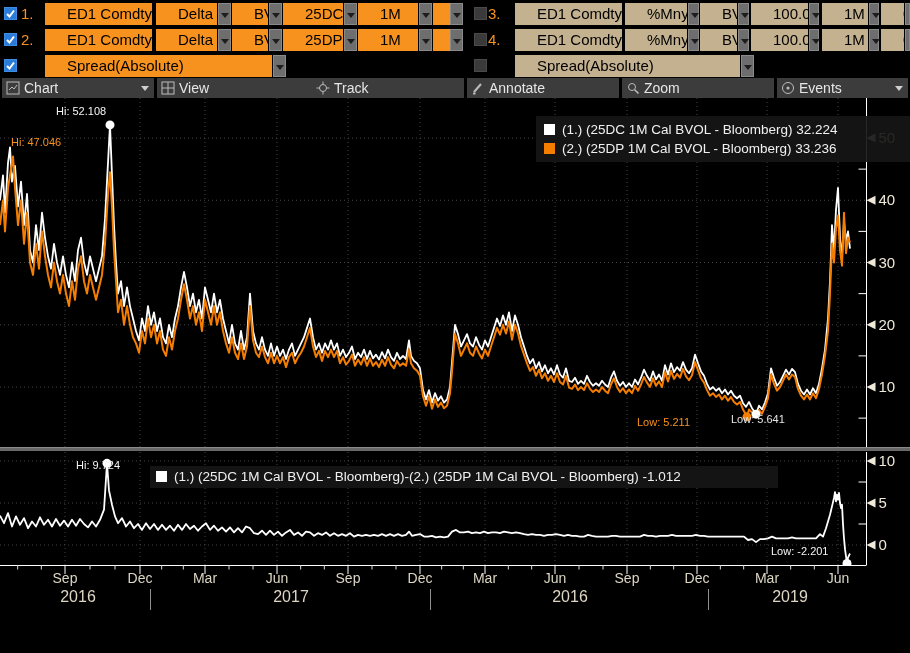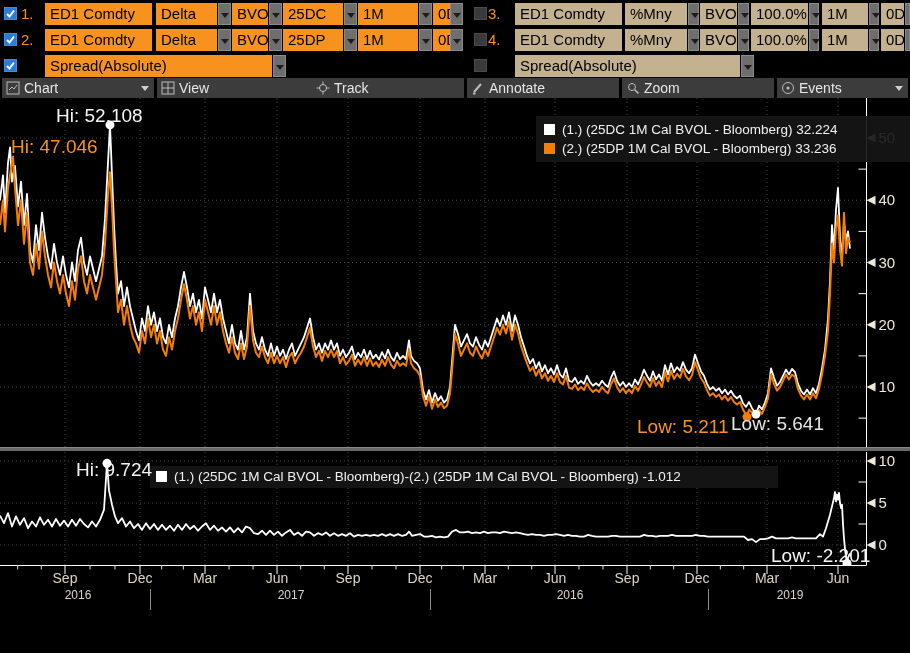--- a/index.html
+++ b/index.html
@@ -5,40 +5,40 @@
   html,body{margin:0;padding:0;background:#000;}
   #screen{position:relative;width:910px;height:653px;background:#000;overflow:hidden;
     font-family:"Liberation Sans",sans-serif;-webkit-font-smoothing:antialiased;}
   
   .trow{position:absolute;height:22px;}
   .cb{position:absolute;width:13px;height:13px;top:4px;border:1px solid #555;box-sizing:border-box;}
   .cb.on{background:#2b7cd9;border-color:#3d8de2;}
   .cb.off{background:#3a3a3a;border-color:#4a4a4a;}
   .rownum{position:absolute;color:#f8921f;font-size:15px;line-height:22px;}
   .fld{position:absolute;height:22px;line-height:22px;font-size:15px;color:#000;
-       padding-left:5px;box-sizing:border-box;white-space:nowrap;overflow:hidden;}
+       padding-left:22px;box-sizing:border-box;white-space:nowrap;overflow:hidden;}
   .fld.orange{background:#f8921f;}
   .fld.tan{background:#c3b190;}
   .dbtn{position:absolute;height:22px;width:13px;background:#6e6e6e;border:1px solid #8a8a8a;box-sizing:border-box;}
   .dbtn .tri{position:absolute;left:2px;top:9px;width:0;height:0;
        border-left:4px solid transparent;border-right:4px solid transparent;border-top:5px solid #1d1d1d;}
   
   .mitem{position:absolute;top:78px;height:20px;background:#3c3c3c;color:#e6e6e6;
        font-size:14px;line-height:20px;}
   .mitem .mlabel{position:absolute;left:22px;top:0;}
   .micon{position:absolute;left:4px;top:3px;width:14px;height:14px;}
   .mitem .tri-down{position:absolute;right:5px;top:8px;width:0;height:0;
        border-left:4px solid transparent;border-right:4px solid transparent;border-top:5px solid #cfcfcf;}
   
   svg{position:absolute;left:0;display:block;}
   .ytick{position:absolute;color:#efe9d9;font-size:15px;line-height:18px;}
   .xmonth{position:absolute;top:570px;width:40px;text-align:center;color:#ddd6c4;font-size:14px;}
-  .xyear{position:absolute;top:588px;width:48px;text-align:center;color:#ddd6c4;font-size:12px;}
+  .xyear{position:absolute;top:588px;width:48px;text-align:center;color:#ddd6c4;font-size:16px;}
   .yearsep{position:absolute;top:589px;width:1px;height:21px;background:#8f8f8f;}
-  .anno{position:absolute;font-size:19px;white-space:nowrap;}
+  .anno{position:absolute;font-size:11px;white-space:nowrap;}
   .legend{position:absolute;background:rgba(22,22,22,0.92);color:#f0f0f0;font-size:13.5px;padding:4px 8px;}
   .lrow{height:19px;line-height:19px;white-space:nowrap;}
   .swatch{display:inline-block;width:11px;height:11px;margin-right:7px;vertical-align:-1px;}
   .splitter{position:absolute;left:0;top:447px;width:910px;height:4px;background:#686868;border-top:1px solid #8a8a8a;box-sizing:border-box;}
 </style>
 </head>
 <body>
 
 <div id="screen">
 

